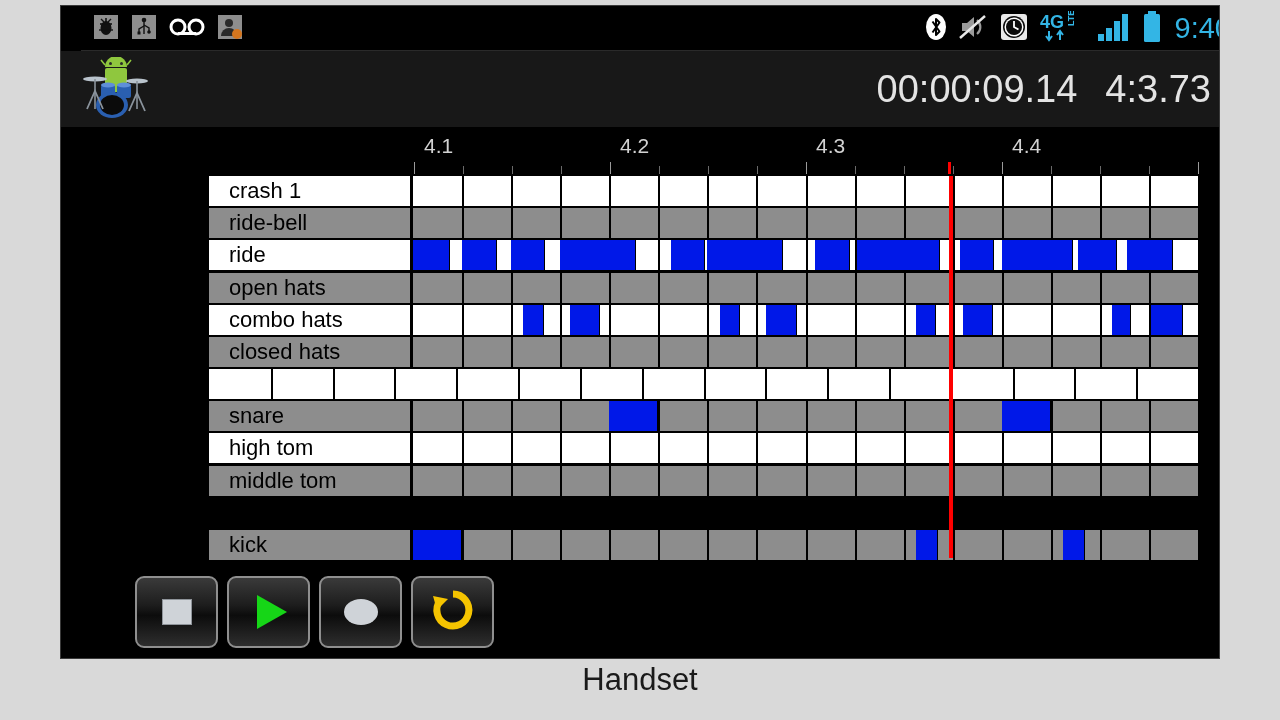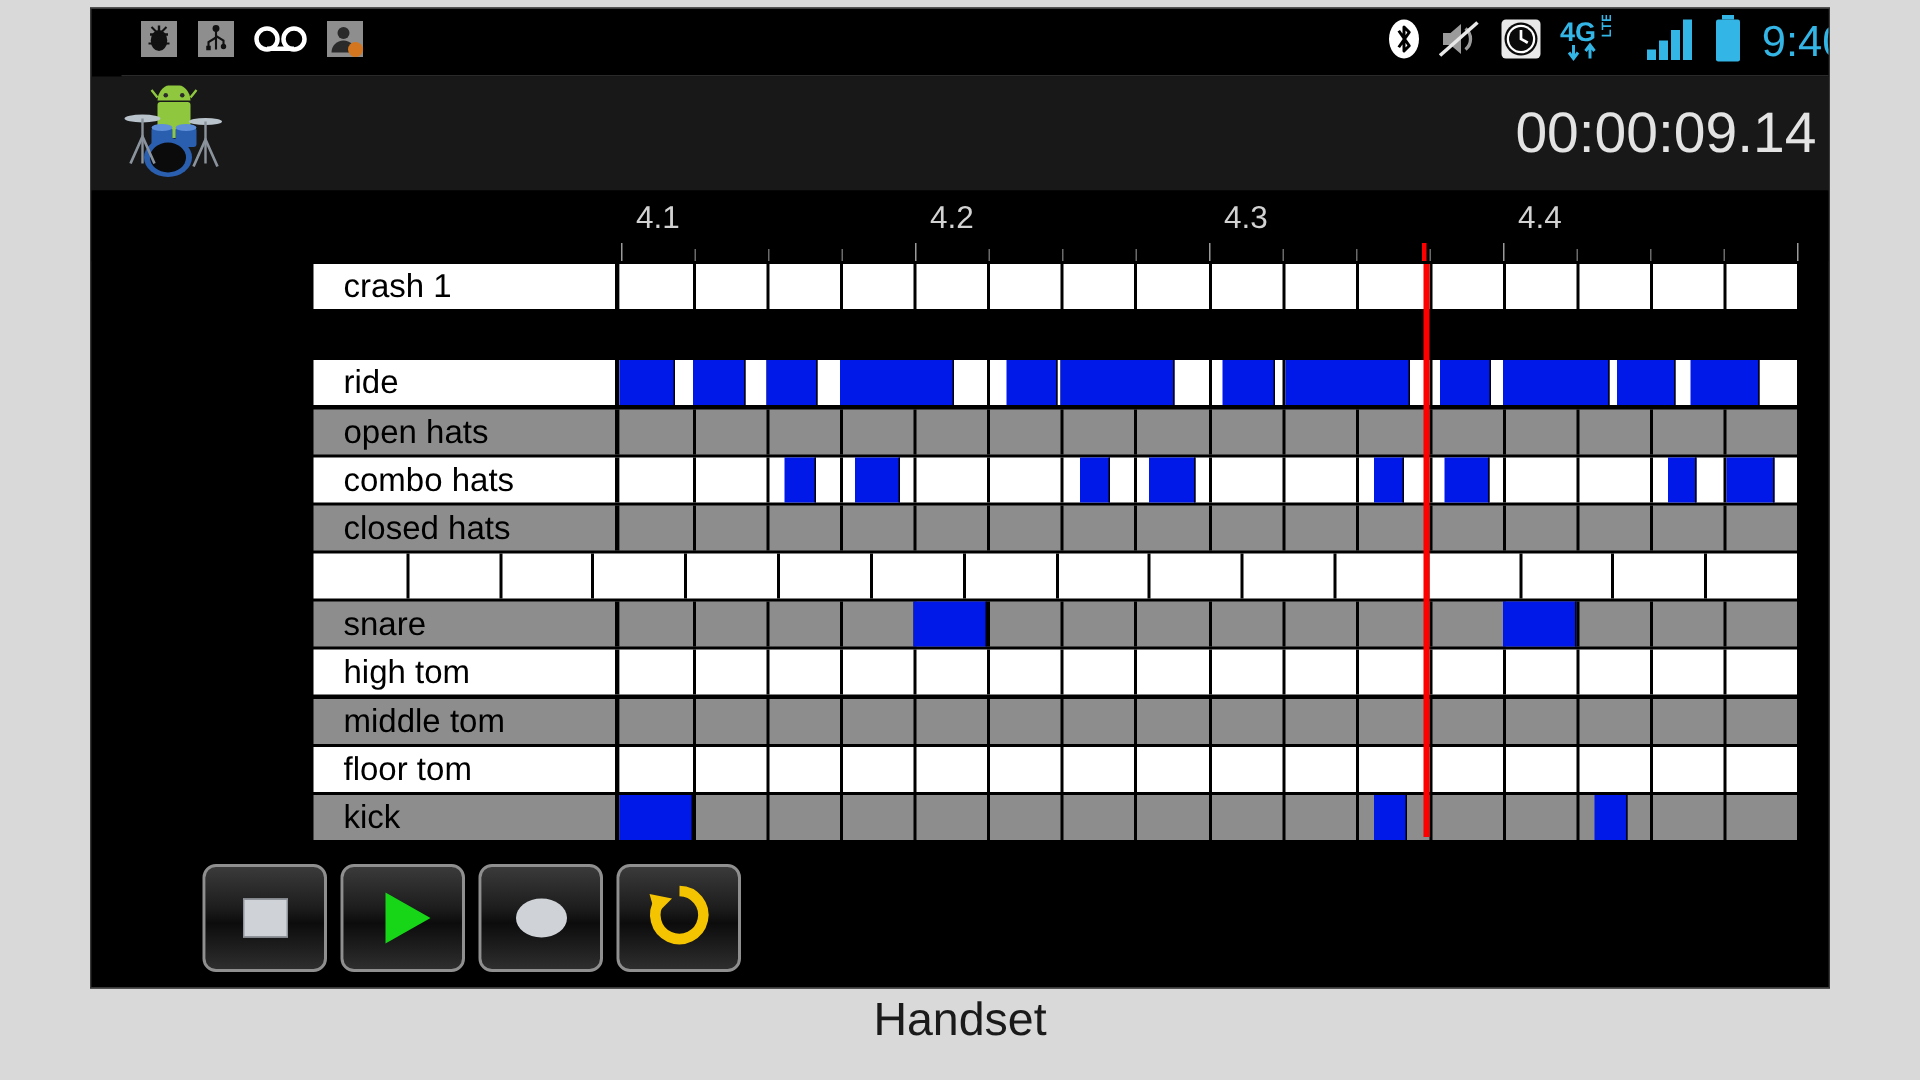--- a/index.html
+++ b/index.html
@@ -301,20 +301,21 @@
 
           <ellipse cx="33" cy="48" rx="16" ry="13" fill="#2a5fb0"></ellipse>
           <ellipse cx="33" cy="48" rx="12" ry="10" fill="#0b0b0b"></ellipse>
 
           <path d="M8 52 L16 34 L24 52" stroke="#8a939c" stroke-width="1.8" fill="none"></path>
           <path d="M50 54 L58 36 L66 54" stroke="#8a939c" stroke-width="1.8" fill="none"></path>
         </svg>
       </div>
       <div id="timebox">
         <span class="time-main">00:00:09.14</span>
+        <span class="time-pos">4:3.73</span>
       </div>
     </div>
 
     <div id="seqbody">
       <div id="ruler">
           <span class="ruler-label" style="left: 363px;">4.1</span>
           <span class="ruler-label" style="left: 559px;">4.2</span>
           <span class="ruler-label" style="left: 755px;">4.3</span>
           <span class="ruler-label" style="left: 951px;">4.4</span>
           <div class="ruler-tick major" style="left: 353px;"></div>
@@ -351,20 +352,40 @@
               <div class="colline" style="left: 50%;"></div>
               <div class="colline" style="left: 56.25%;"></div>
               <div class="colline" style="left: 62.5%;"></div>
               <div class="colline" style="left: 68.75%;"></div>
               <div class="colline" style="left: 75%;"></div>
               <div class="colline" style="left: 81.25%;"></div>
               <div class="colline" style="left: 87.5%;"></div>
               <div class="colline" style="left: 93.75%;"></div>
             </div>
           </div>
+          <div class="row dark" style="top: 32.1667px; height: 32.1667px;">
+            <div class="namecell">ride-bell</div>
+            <div class="cells">
+              <div class="colline" style="left: 6.25%;"></div>
+              <div class="colline" style="left: 12.5%;"></div>
+              <div class="colline" style="left: 18.75%;"></div>
+              <div class="colline" style="left: 25%;"></div>
+              <div class="colline" style="left: 31.25%;"></div>
+              <div class="colline" style="left: 37.5%;"></div>
+              <div class="colline" style="left: 43.75%;"></div>
+              <div class="colline" style="left: 50%;"></div>
+              <div class="colline" style="left: 56.25%;"></div>
+              <div class="colline" style="left: 62.5%;"></div>
+              <div class="colline" style="left: 68.75%;"></div>
+              <div class="colline" style="left: 75%;"></div>
+              <div class="colline" style="left: 81.25%;"></div>
+              <div class="colline" style="left: 87.5%;"></div>
+              <div class="colline" style="left: 93.75%;"></div>
+            </div>
+          </div>
           <div class="row light" style="top: 64.3333px; height: 32.1667px;">
             <div class="namecell">ride</div>
             <div class="cells">
               <div class="colline" style="left: 6.25%;"></div>
               <div class="colline" style="left: 12.5%;"></div>
               <div class="colline" style="left: 18.75%;"></div>
               <div class="colline" style="left: 25%;"></div>
               <div class="colline" style="left: 31.25%;"></div>
               <div class="colline" style="left: 37.5%;"></div>
               <div class="colline" style="left: 43.75%;"></div>
@@ -532,40 +553,20 @@
               <div class="colline" style="left: 50%;"></div>
               <div class="colline" style="left: 56.25%;"></div>
               <div class="colline" style="left: 62.5%;"></div>
               <div class="colline" style="left: 68.75%;"></div>
               <div class="colline" style="left: 75%;"></div>
               <div class="colline" style="left: 81.25%;"></div>
               <div class="colline" style="left: 87.5%;"></div>
               <div class="colline" style="left: 93.75%;"></div>
             </div>
           </div>
-          <div class="row light" style="top: 321.667px; height: 32.1667px;">
-            <div class="namecell">floor tom</div>
-            <div class="cells">
-              <div class="colline" style="left: 6.25%;"></div>
-              <div class="colline" style="left: 12.5%;"></div>
-              <div class="colline" style="left: 18.75%;"></div>
-              <div class="colline" style="left: 25%;"></div>
-              <div class="colline" style="left: 31.25%;"></div>
-              <div class="colline" style="left: 37.5%;"></div>
-              <div class="colline" style="left: 43.75%;"></div>
-              <div class="colline" style="left: 50%;"></div>
-              <div class="colline" style="left: 56.25%;"></div>
-              <div class="colline" style="left: 62.5%;"></div>
-              <div class="colline" style="left: 68.75%;"></div>
-              <div class="colline" style="left: 75%;"></div>
-              <div class="colline" style="left: 81.25%;"></div>
-              <div class="colline" style="left: 87.5%;"></div>
-              <div class="colline" style="left: 93.75%;"></div>
-            </div>
-          </div>
           <div class="row dark" style="top: 353.833px; height: 32.1667px; justify-content: center;">
             <div class="namecell">kick</div>
             <div class="cells">
               <div class="colline" style="left: 6.25%;"></div>
               <div class="colline" style="left: 12.5%;"></div>
               <div class="colline" style="left: 18.75%;"></div>
               <div class="colline" style="left: 25%;"></div>
               <div class="colline" style="left: 31.25%;"></div>
               <div class="colline" style="left: 37.5%;"></div>
               <div class="colline" style="left: 43.75%;"></div>

